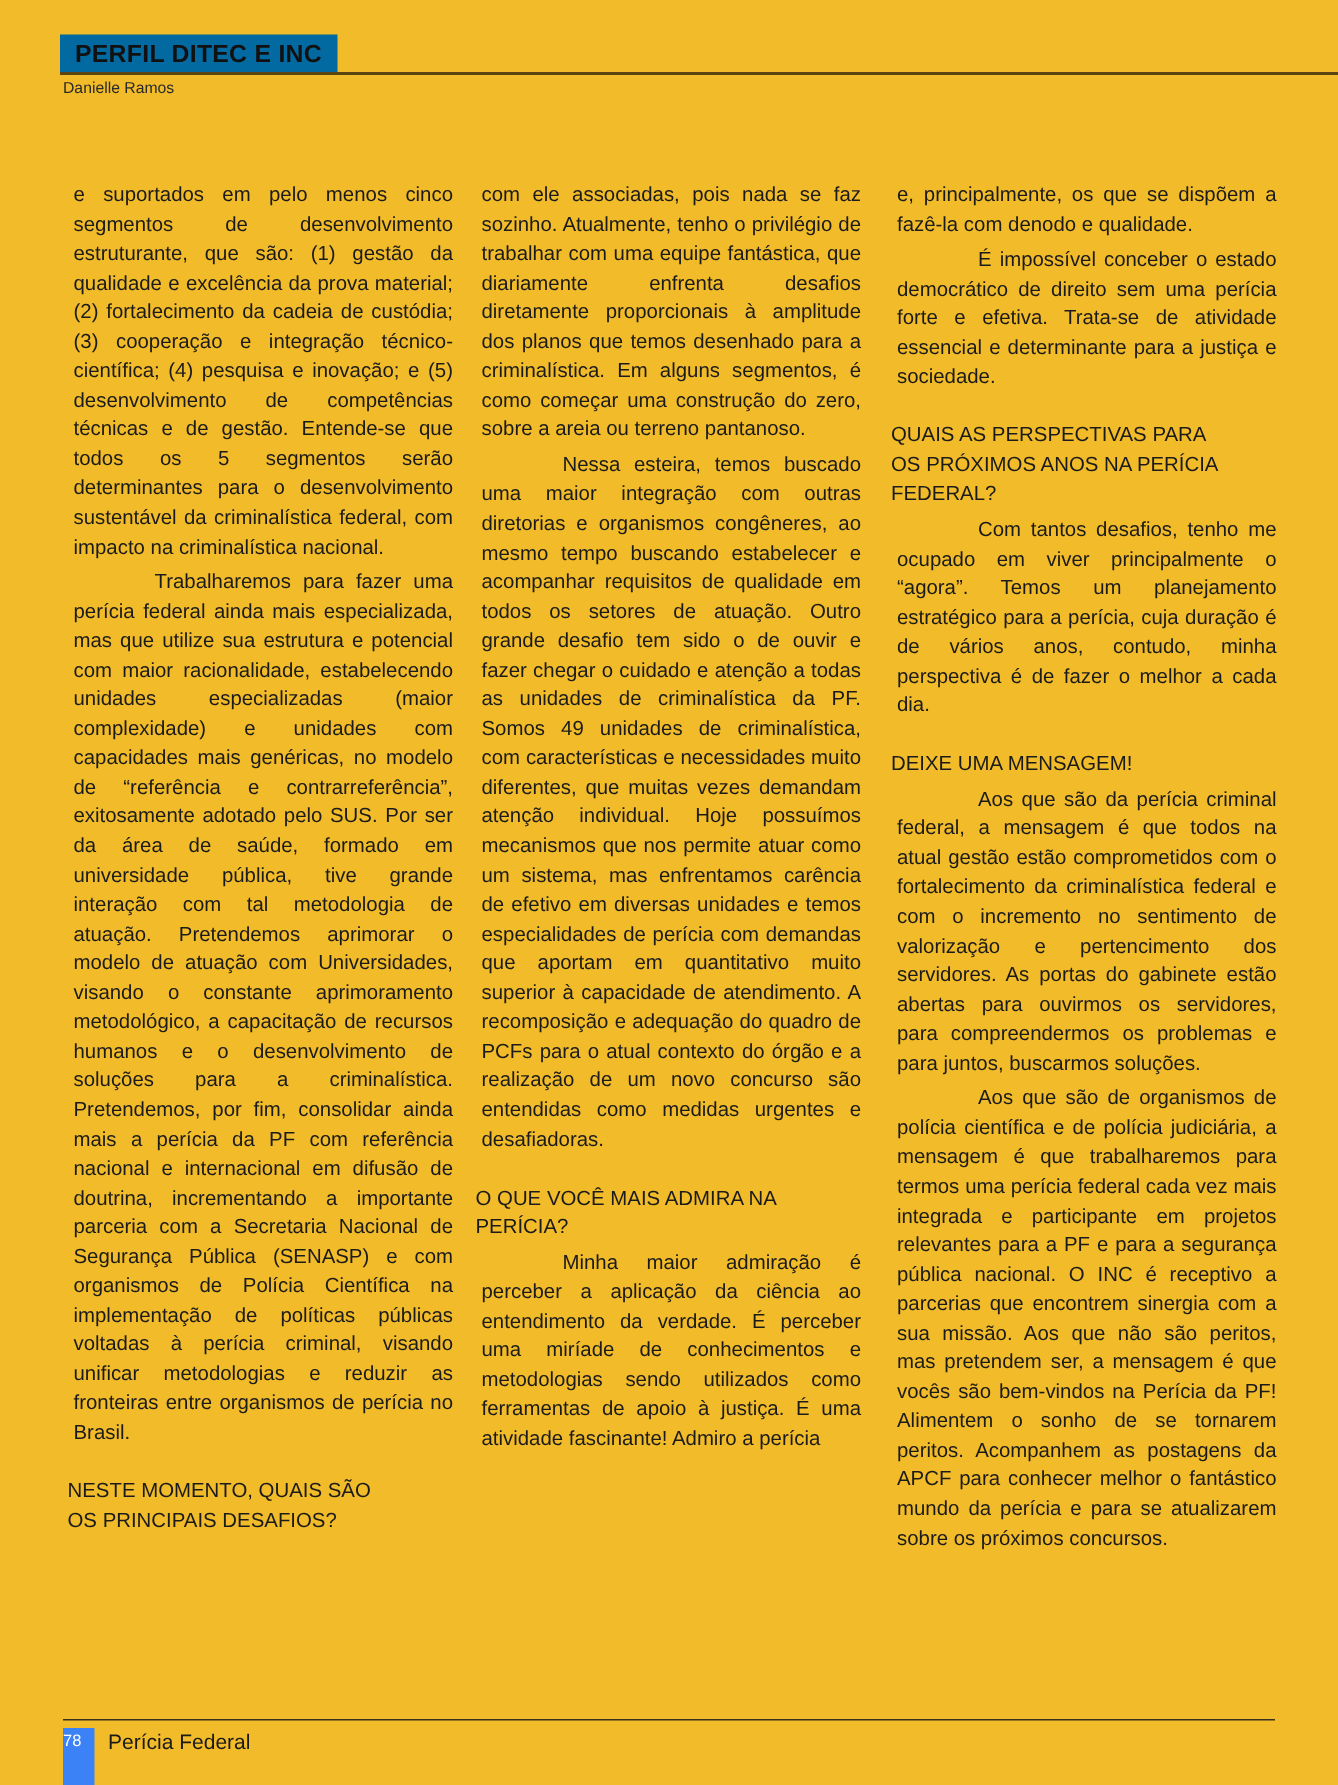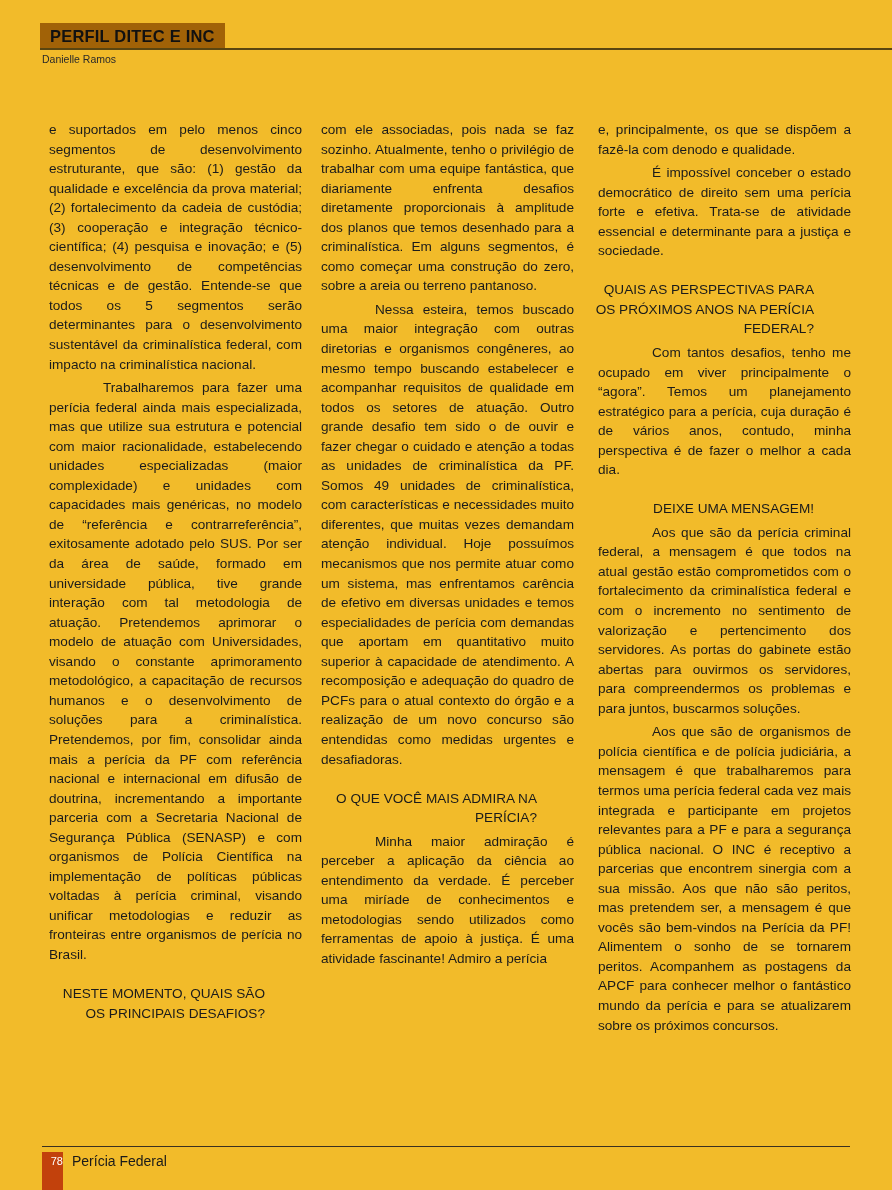--- a/index.html
+++ b/index.html
@@ -5,21 +5,21 @@
   html, body { margin: 0; padding: 0; }
   body {
     width: 892px; height: 1190px; overflow: hidden;
     background: #F2BB2A;
     font-family: "Liberation Sans", "DejaVu Sans", sans-serif;
     color: #1a1a1a;
     position: relative;
   }
   .header-box {
     position: absolute; left: 40px; top: 23px;
-    background: #a16207;
+    background: #0369a1;
     padding: 0 10px;
     height: 25px; line-height: 26px;
     font-weight: bold; font-size: 16.5px; letter-spacing: 0.2px;
     color: #111;
   }
   .header-rule {
     position: absolute; left: 40px; right: 0; top: 48px;
     height: 2px; background: #5a4510;
   }
   .author {
@@ -35,30 +35,30 @@
   }
   .col1 { left: 45px; }
   .col2 { left: 317px; }
   .col3 { left: 594px; }
   .col p { margin: 4px; }
   .col p.indent { text-indent: 54px; }
   .col h3 {
     margin: 19.5px 0 0 0;
     font-size: 13.6px; line-height: 19.55px;
     font-weight: normal; text-transform: uppercase;
-    text-align: right; width: 220px;
+    text-align: left; width: 220px;
   }
   .footer-rule {
     position: absolute; left: 42px; top: 1146px; width: 808px;
     height: 1px; background: #3a3020;
   }
   .page-num {
     position: absolute; left: 42px; top: 1152px;
-    width: 21px; height: 38px; background: #c2410c;
-    color: #fff; font-size: 11px; text-align: right;
+    width: 21px; height: 38px; background: #3b82f6;
+    color: #fff; font-size: 11px; text-align: left;
     line-height: 18px;
   }
   .pub-name {
     position: absolute; left: 72px; top: 1152px;
     font-size: 14px; line-height: 18px; color: #1a1a1a;
   }
 </style>
 </head>
 <body>
 

